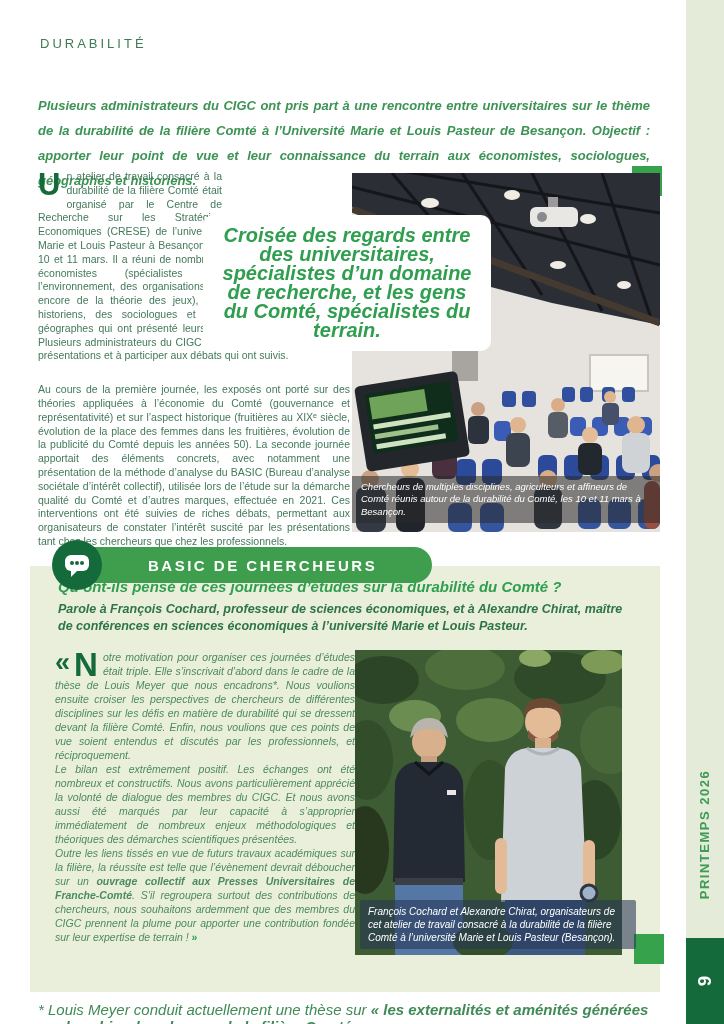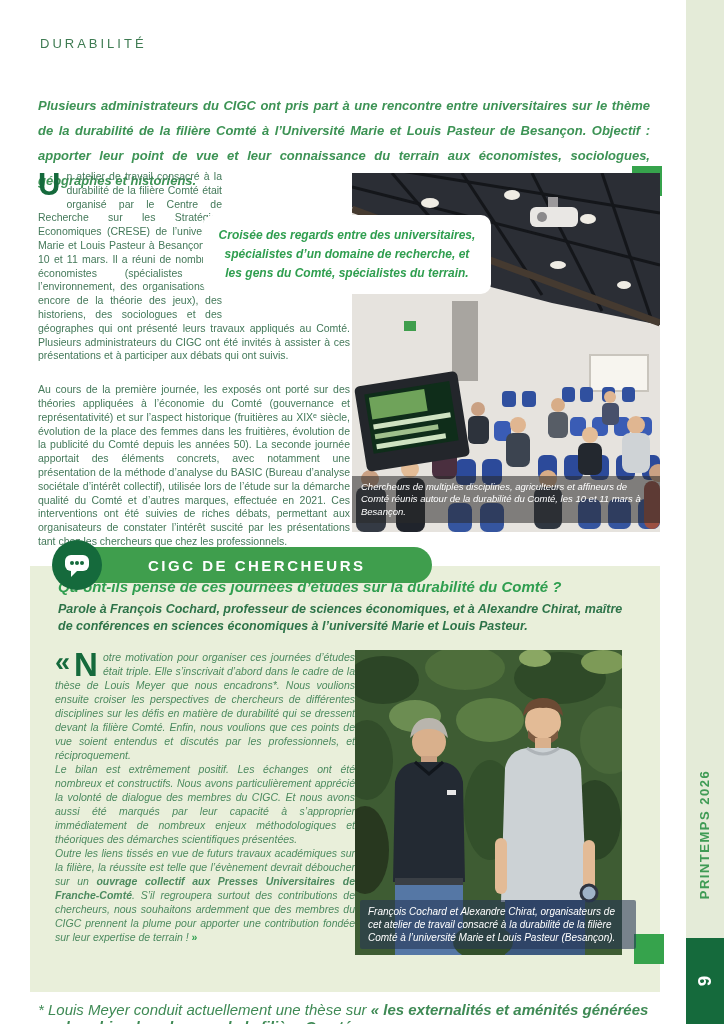--- a/index.html
+++ b/index.html
@@ -29,21 +29,21 @@
   
   .body-left { position:absolute; left:38px; top:170px; width:312px; color:#44795a;
     font-size:10.5px; line-height:13.8px; text-align:justify; }
   .dropcap-u { float:left; font-size:31px; line-height:26px; font-weight:bold;
     color:#156a3c; padding:2px 6px 0 0; }
   .quote-gap { float:right; width:120px; height:100px; margin:42px 0 4px 8px; }
   .body-left .p2 { margin-top:20px; }
 
   .pull-quote { position:absolute; left:203px; top:215px; width:288px; z-index:6;
     background:#ffffff; border-radius:10px; padding:11px 12px; box-sizing:border-box;
-    text-align:center; font-size:12px; font-weight:bold; font-style:italic;
+    text-align:center; font-size:20px; font-weight:bold; font-style:italic;
     color:#2f9e4f; line-height:19px; }
 
   
   .photo1-wrap { position:absolute; left:352px; top:173px; width:308px; height:359px; }
   .photo1-accent { position:absolute; top:-7px; right:-2px; width:30px; height:30px;
     background:#36a34c; z-index:0; }
   .photo1-wrap svg { position:absolute; left:0; top:0; z-index:1; }
   .photo1-caption { position:absolute; left:0; bottom:9px; width:100%; box-sizing:border-box;
     background:rgba(42,42,42,0.55); color:#fff; font-style:italic; font-size:9.5px;
     line-height:12.5px; padding:5px 9px; z-index:2; }
@@ -229,21 +229,21 @@
         <rect x="13" y="50" width="64" height="5" fill="#9fc08c"></rect>
         <rect x="13" y="60" width="70" height="5" fill="#cfe3c2"></rect>
       </g>
     </svg>
     <div class="photo1-caption">Chercheurs de multiples disciplines, agriculteurs et affineurs de Comté réunis autour de la durabilité du Comté, les 10 et 11 mars à Besançon.</div>
   </div>
 
   <div class="avis-box"></div>
 
   <div class="avis-banner">
-    <div class="banner-pill">CIGC DE CHERCHEURS</div>
+    <div class="banner-pill">BASIC DE CHERCHEURS</div>
     <div class="banner-circle">
       <svg width="28" height="26" viewBox="0 0 28 26">
         <rect x="2" y="3" width="24" height="16" rx="6" fill="#ffffff"></rect>
         <path d="M8 17 L8 25 L16 17 Z" fill="#ffffff"></path>
         <circle cx="9" cy="11" r="2" fill="#156a3c"></circle>
         <circle cx="14" cy="11" r="2" fill="#156a3c"></circle>
         <circle cx="19" cy="11" r="2" fill="#156a3c"></circle>
       </svg>
     </div>
   </div>

